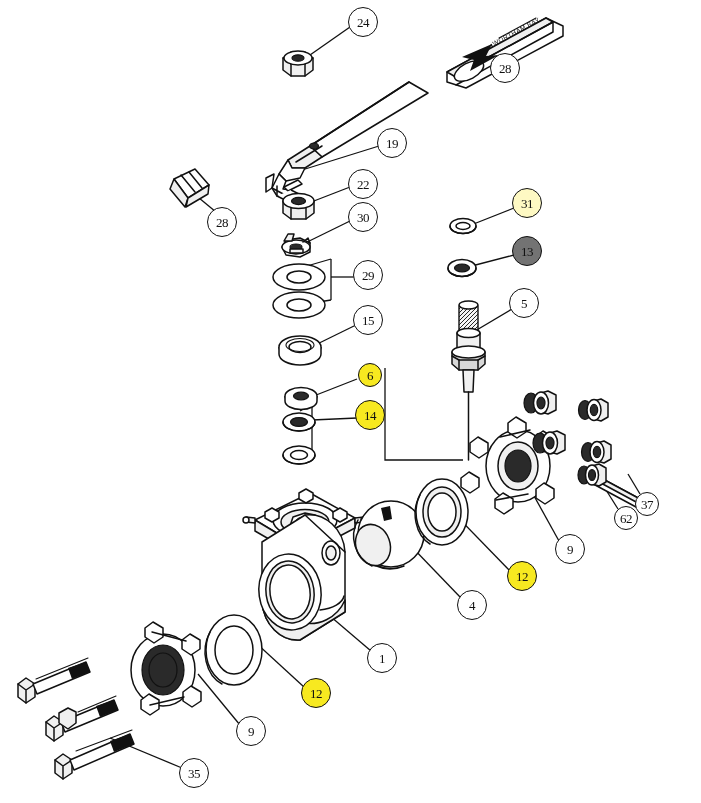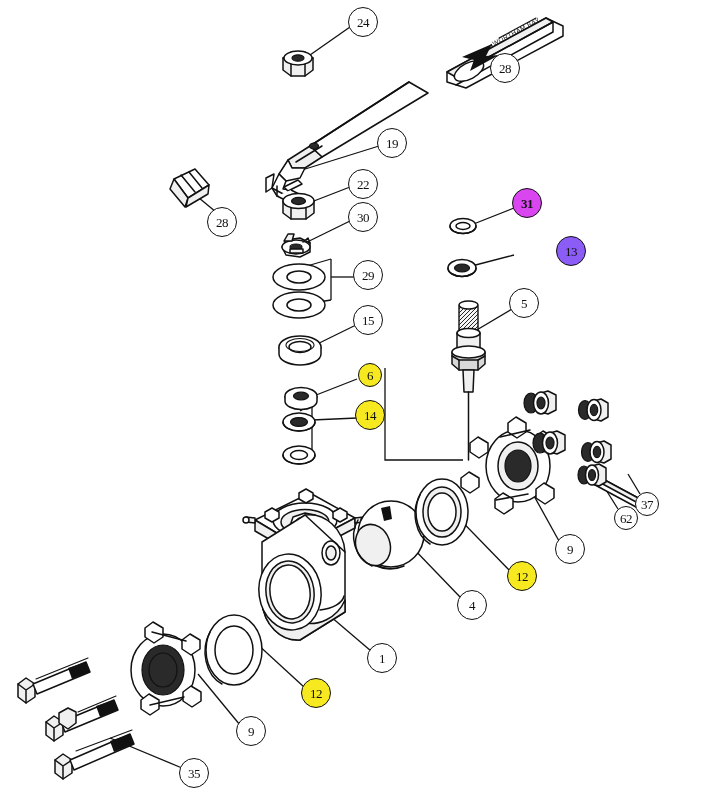--- a/index.html
+++ b/index.html
@@ -322,22 +322,22 @@
     </g>
 
   </svg>
 
   <div class="callout" style="left:348px;top:7px;">24</div>
   <div class="callout" style="left:490px;top:53px;">28</div>
   <div class="callout" style="left:377px;top:128px;">19</div>
   <div class="callout" style="left:207px;top:207px;">28</div>
   <div class="callout" style="left:348px;top:169px;">22</div>
   <div class="callout" style="left:348px;top:202px;">30</div>
-  <div class="callout hl" style="left: 512px; top: 188px; background: #d946ef; font-weight: bold;">31</div>
-  <div class="callout hl" style="left: 512px; top: 236px; background: #8b5cf6; margin-left: 44px;">13</div>
+  <div class="callout hl" style="left: 512px; top: 188px; background: #fef9c3;">31</div>
+  <div class="callout hl" style="left: 512px; top: 236px; background: #737373;">13</div>
   <div class="callout" style="left:353px;top:260px;">29</div>
   <div class="callout" style="left:353px;top:305px;">15</div>
   <div class="callout" style="left:509px;top:288px;">5</div>
   <div class="callout small small-badge hl" style="left: 358px; top: 363px; background: rgb(247, 233, 32);">6</div>
   <div class="callout hl" style="left: 355px; top: 400px; background: rgb(247, 233, 32);">14</div>
   <div class="callout hl" style="left: 507px; top: 561px; background: rgb(247, 233, 32);">12</div>
   <div class="callout" style="left:555px;top:534px;">9</div>
   <div class="callout small" style="left:614px;top:506px;">62</div>
   <div class="callout small" style="left:635px;top:492px;">37</div>
   <div class="callout" style="left:457px;top:590px;">4</div>

